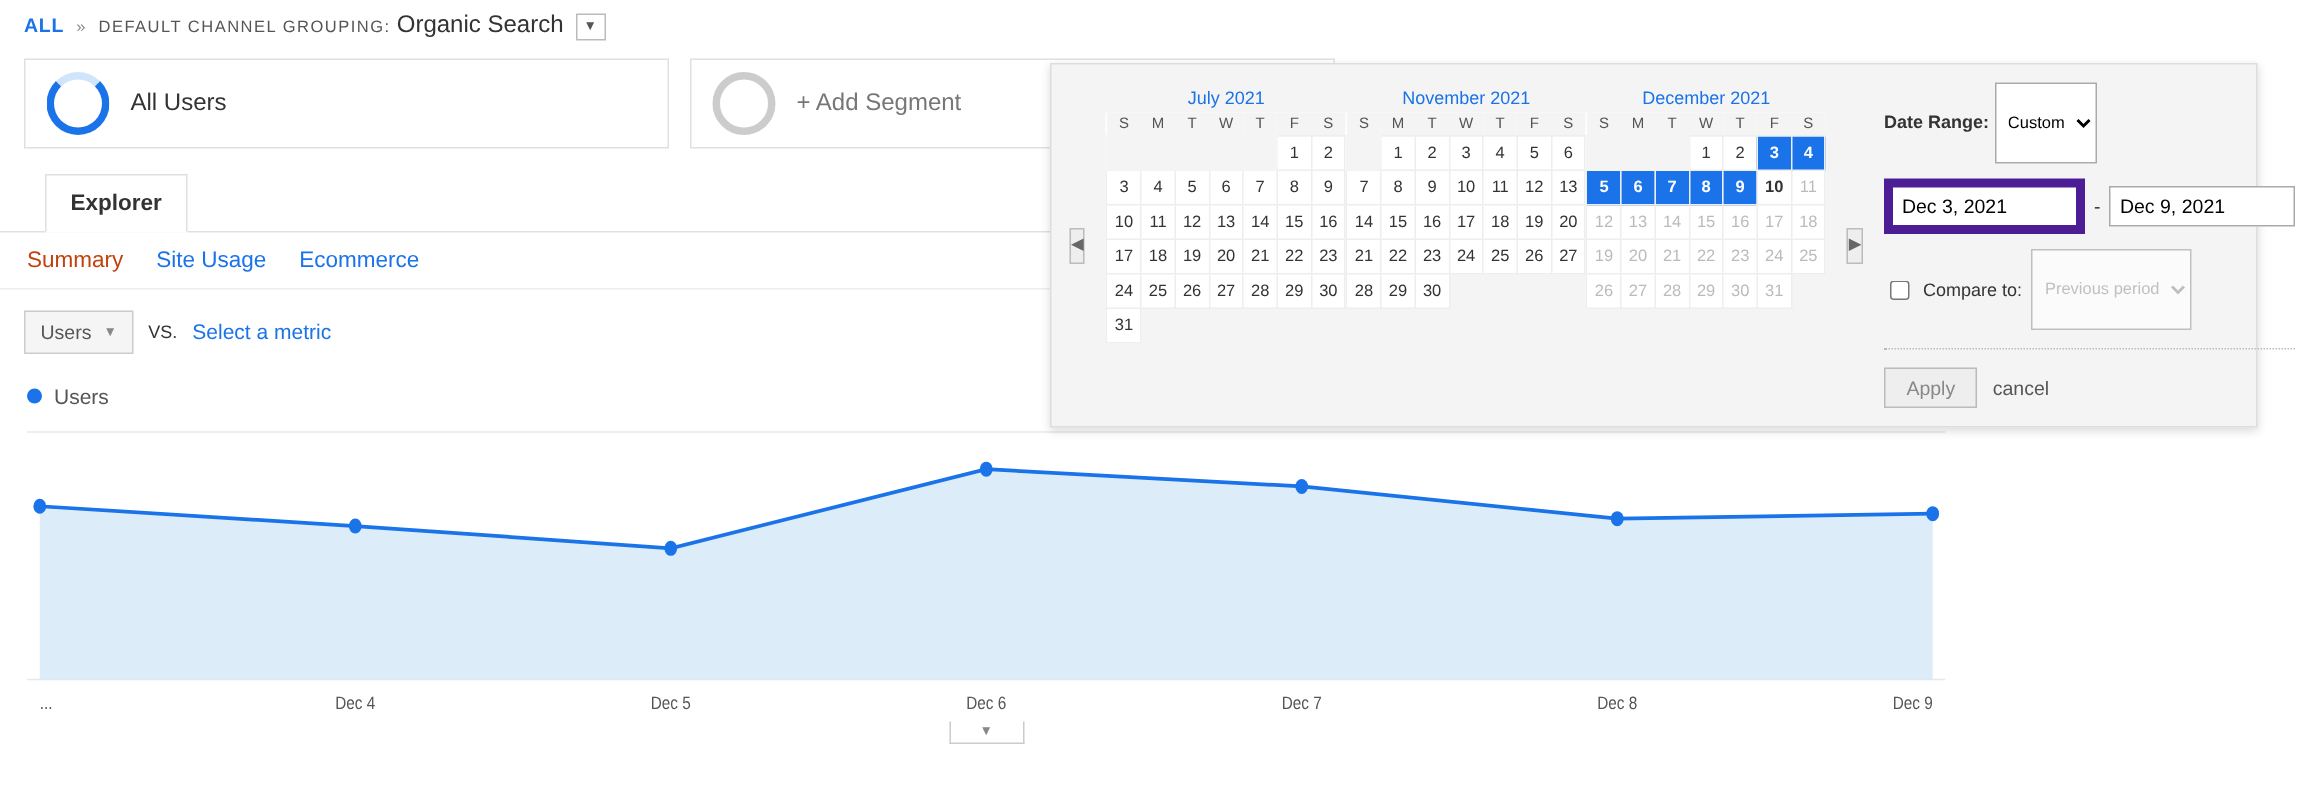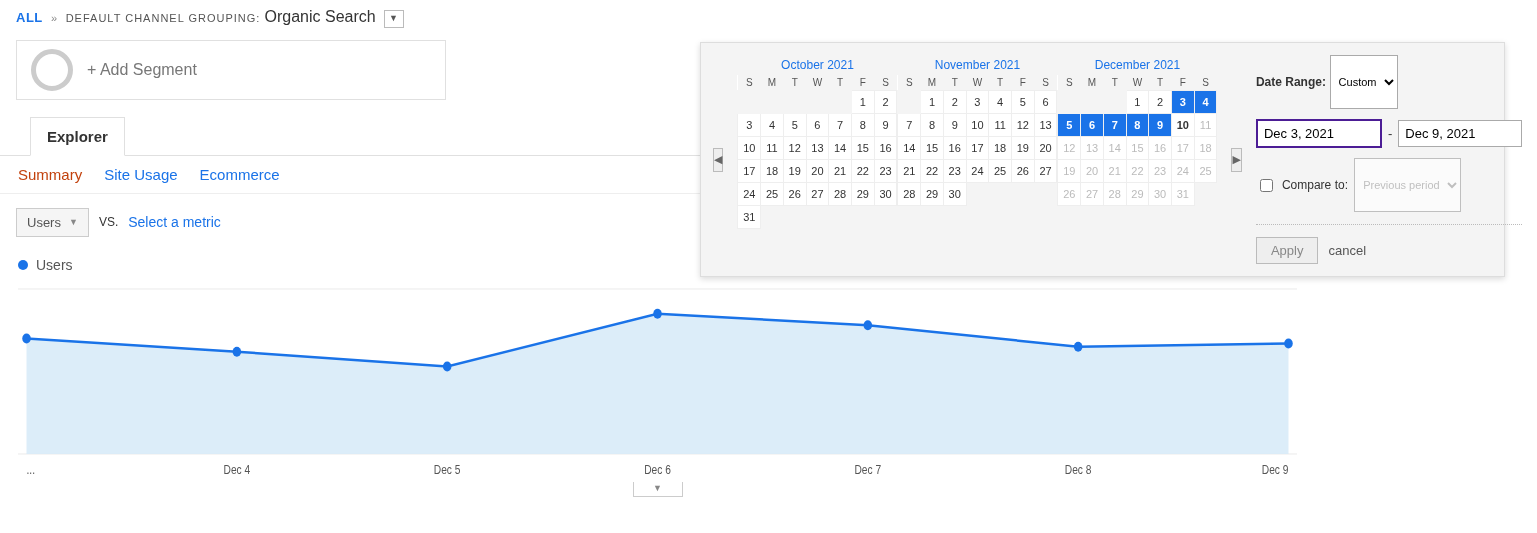--- a/index.html
+++ b/index.html
@@ -70,21 +70,21 @@
 .cal td.mute { color:#bbb; }
 .cal td.sel { background:#1a73e8; color:#fff; font-weight:bold; }
 .cal td.today { font-weight:bold; }
 .cal td.empty { background:#f4f4f4; border-color:#f4f4f4; }
 
 .range { flex:1; }
 .range .lbl { font-size:12px; font-weight:bold; color:#333; display:inline;margin-top:28px; }
 .range select { border:1px solid #aaa; font-size:11px; padding:19px 4px; background:#fff; }
 .range .inputs { margin-top:10px; display:flex; align-items:center; gap:6px; }
 .range .inputs input { width:110px; padding:5px 6px; font-size:13px; border:1px solid #aaa; }
-.range .inputs input.hl { border:2px solid #4c1d95; }
+.range .inputs input.hl { border:6px solid #4c1d95; }
 .range .cmp { margin-top:10px; display:flex; align-items:center; gap:6px; font-size:12px; color:#333; }
 .range .cmp select { color:#aaa;text-align:center; }
 .range hr { border:none; border-top:1px dotted #bbb; margin:12px 0; }
 .range .actions { display:flex; align-items:center; gap:10px; }
 .range .apply { border:1px solid #bbb; background:#eee; color:#888; padding:5px 14px; font-size:13px; }
 .range .cancel { color:#555; font-size:13px; }
 </style>
 </head>
 <body>
 <div class="container">
@@ -92,20 +92,24 @@
 <div class="breadcrumb">
   <span class="all">ALL</span>
   <span class="chev">»</span>
   <span class="lbl">DEFAULT CHANNEL GROUPING:</span>
   <span class="val">Organic Search</span>
   <span class="dd">▼</span>
 </div>
 
 
 <div class="segments">
+  <div class="segbox">
+    <div class="ring"></div>
+    <div class="txt">All Users</div>
+  </div>
   <div class="segbox add">
     <div class="ring"></div>
     <div class="txt">+ Add Segment</div>
   </div>
 </div>
 
 <div class="tabrow">
   <div class="tab">Explorer</div>
 </div>
 <div class="subtabs">
@@ -173,21 +177,21 @@
           <text x="1490" y="195" text-anchor="end">Dec 9</text>
         </g>
   </svg>
   <div class="morebtn">▼</div>
 </div>
 
 <div class="panel">
   <div class="nav">◀</div>
   <div class="cals" id="cals">
         <div class="cal">
-          <div class="hdr">October 2021</div>
+          <div class="hdr">July 2021</div>
           <table>
             <tbody>
               <tr>
                 <th>S</th>
                 <th>M</th>
                 <th>T</th>
                 <th>W</th>
                 <th>T</th>
                 <th>F</th>
                 <th>S</th>

